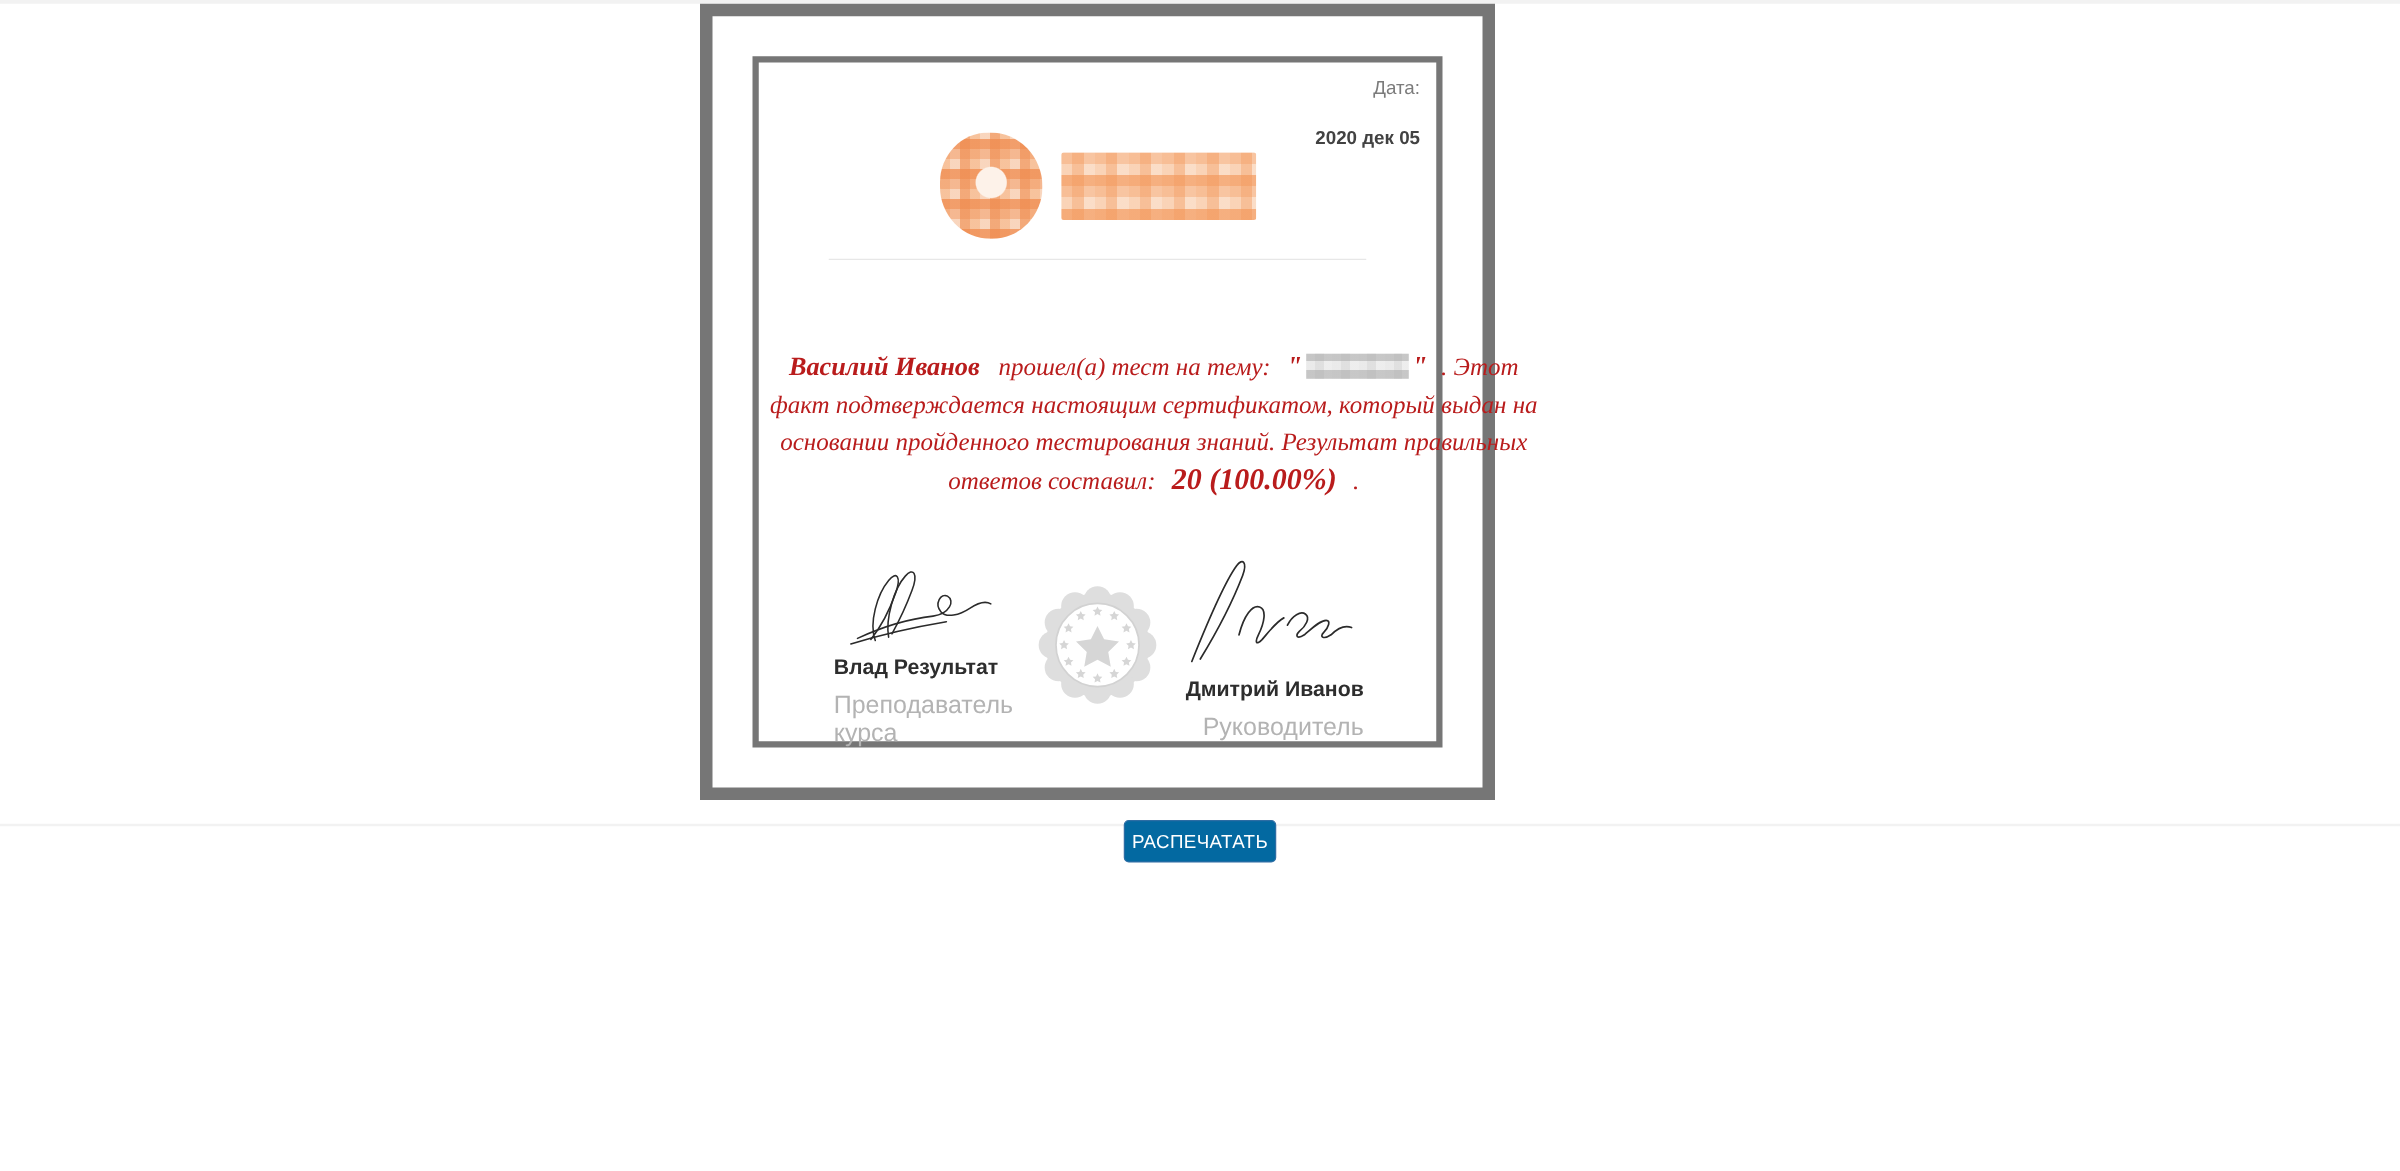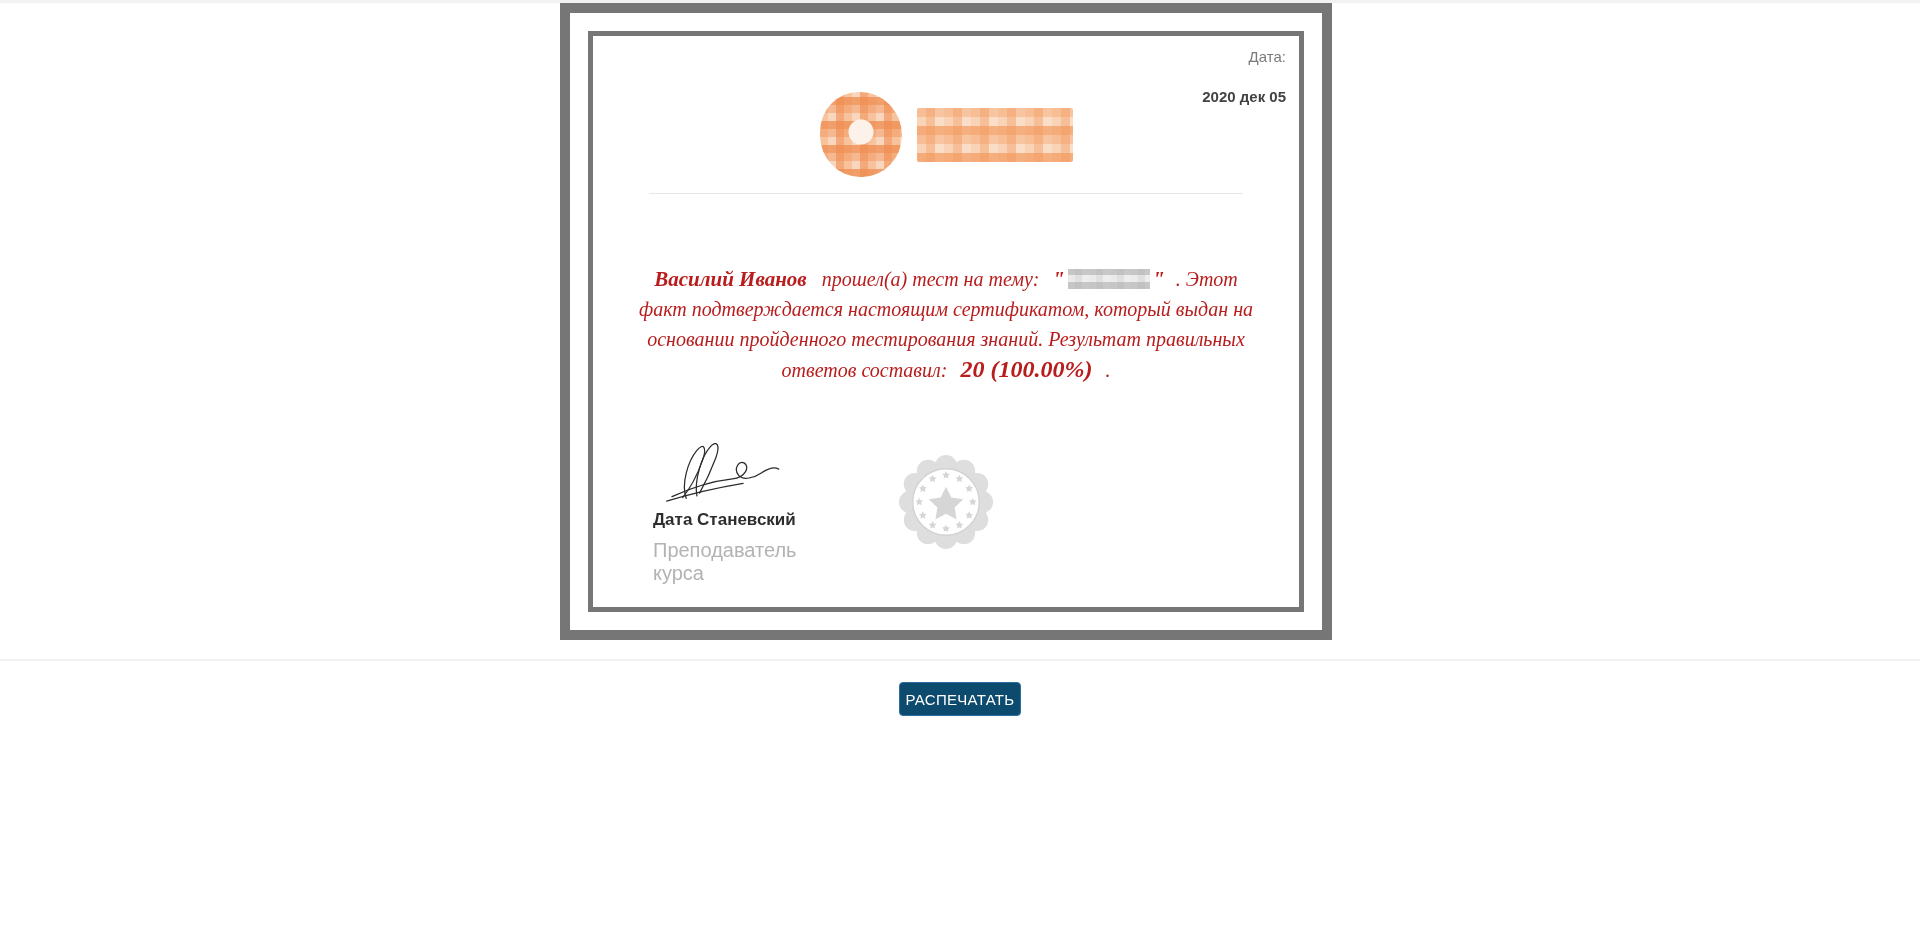--- a/index.html
+++ b/index.html
@@ -10,23 +10,23 @@
     overflow: hidden;
     position: relative;
   }
   .top-line {
     position: absolute; top: 0; left: 0; right: 0;
     height: 3px; background: #f2f2f2;
   }
   
   .certificate-outer {
     position: absolute; left: 560px; top: 3px;
-    width: 772px; height: 637px;
+    width: 636px; height: 637px;
     border: 10px solid #767676;
-    padding: 18px;
+    padding: 32px;
     background: #ffffff;
   }
   .certificate-inner {
     width: 100%; height: 100%;
     border: 5px solid #767676;
     position: relative;
     background: #ffffff;
   }
   
   .date-block { position: absolute; top: 12px; right: 13px; text-align: right; }
@@ -88,23 +88,23 @@
   .seal-wrap {
     position: absolute; left: 50%; top: 417px;
     transform: translateX(-50%);
   }
   
   .section-divider {
     position: absolute; top: 659px; left: 0; right: 0;
     height: 2px; background: #f2f2f2;
   }
   .print-button {
-    position: absolute; top: 682px; left: 899px;
+    position: absolute; top: 656px; left: 899px;
     width: 122px; height: 34px;
-    background: #0c4a6e;
+    background: #0369a1;
     border: 1px solid #2e6da4;
     border-radius: 4px;
     color: #ffffff;
     font-family: "Liberation Sans", sans-serif;
     font-size: 15px;
     letter-spacing: 0.3px;
     cursor: pointer;
   }
 </style>
 </head>
@@ -136,21 +136,21 @@
       <span>.</span>
     </p>
 
     <div class="sig-left">
       <svg class="sig-svg" width="150" height="64" viewBox="0 0 150 72" fill="none" stroke="#2b2b2b" stroke-width="1.4" stroke-linecap="round">
         <path d="M28 68 C22 52 30 26 40 14 C47 5 52 10 46 26 C40 43 32 57 24 67"></path>
         <path d="M40 65 C37 48 45 21 55 10 C62 2 67 7 61 23 C55 39 48 53 43 62"></path>
         <path d="M12 66 C38 54 62 48 80 46 C95 44 100 32 93 28 C87 25 81 35 87 42 C92 48 104 45 113 39 C119 35 127 32 132 35"></path>
         <path d="M6 71 C32 63 62 56 92 51"></path>
       </svg>
-      <div class="sig-name">Дата Станевский</div>
+      <div class="sig-name">Влад Результат</div>
       <div class="sig-role">Преподаватель курса</div>
     </div>
 
     <div class="seal-wrap">
       <svg width="96" height="98" viewBox="0 0 104 104">
         <defs>
           <polygon id="star5" points="0,-17 5,-6.9 16.2,-5.3 8.1,2.6 10,13.8 0,8.5 -10,13.8 -8.1,2.6 -16.2,-5.3 -5,-6.9"></polygon>
         </defs>
         <g fill="#dedede">
           <circle cx="52" cy="52" r="45"></circle>
@@ -179,19 +179,28 @@
           <use href="#star5" transform="translate(26.9,37.5) scale(0.26)"></use>
           <use href="#star5" transform="translate(37.5,26.9) scale(0.26)"></use>
           <use href="#star5" transform="translate(52,23) scale(0.26)"></use>
           <use href="#star5" transform="translate(66.5,26.9) scale(0.26)"></use>
           <use href="#star5" transform="translate(77.1,37.5) scale(0.26)"></use>
           <use href="#star5" transform="translate(52,55) scale(1.15)"></use>
         </g>
       </svg>
     </div>
 
+    <div class="sig-right">
+      <svg class="sig-svg" width="155" height="92" viewBox="0 0 160 95" fill="none" stroke="#2b2b2b" stroke-width="1.4" stroke-linecap="round">
+        <path d="M18 90 C30 60 44 26 55 11 C60 4 64 8 60 19 C50 45 36 70 25 88"></path>
+        <path d="M57 68 C61 52 68 43 74 45 C80 47 78 58 73 68 C70 74 71 77 76 72 C82 65 88 57 94 54"></path>
+        <path d="M97 60 C101 52 108 48 112 51 C116 54 112 61 107 65 C103 69 105 72 111 68 C118 62 124 56 129 56 C133 56 131 62 127 66 C123 70 127 72 133 68 C139 62 145 60 150 62"></path>
+      </svg>
+      <div class="sig-name">Дмитрий Иванов</div>
+      <div class="sig-role">Руководитель</div>
+    </div>
 
   </div>
 </div>
 
 <div class="section-divider"></div>
 
 <button class="print-button">РАСПЕЧАТАТЬ</button>
 
 </body></html>

